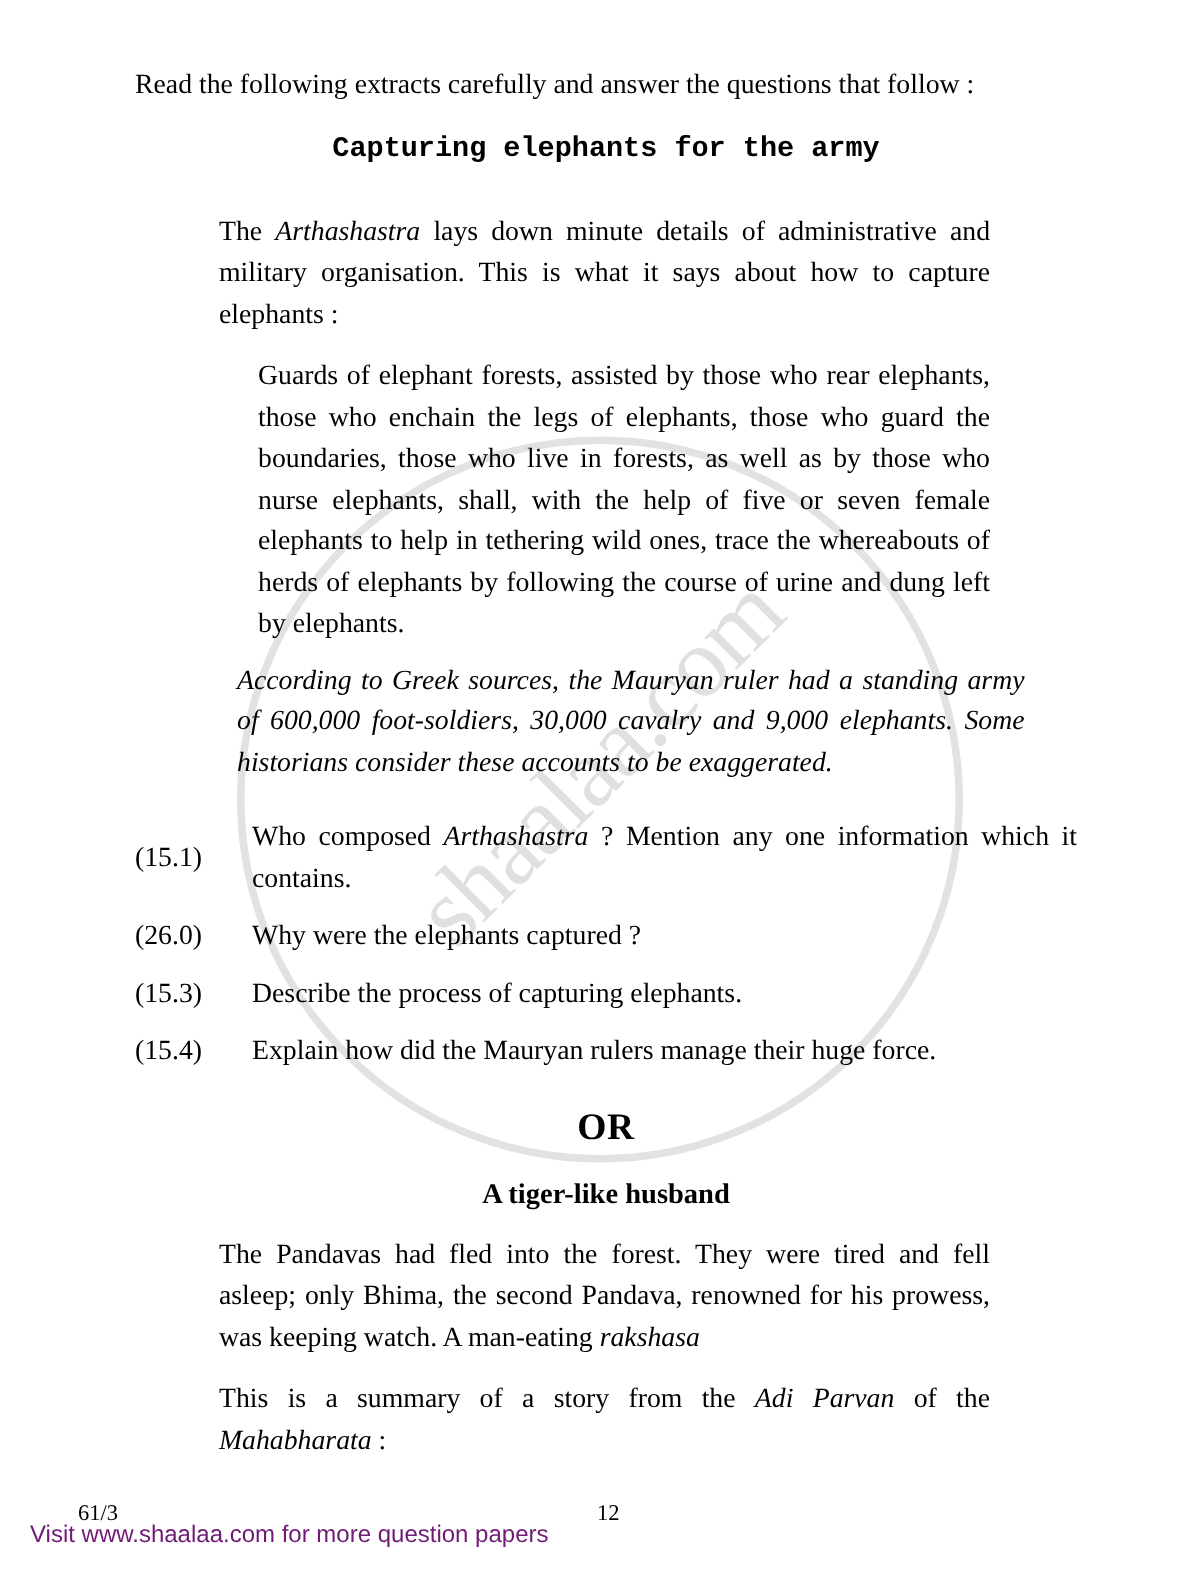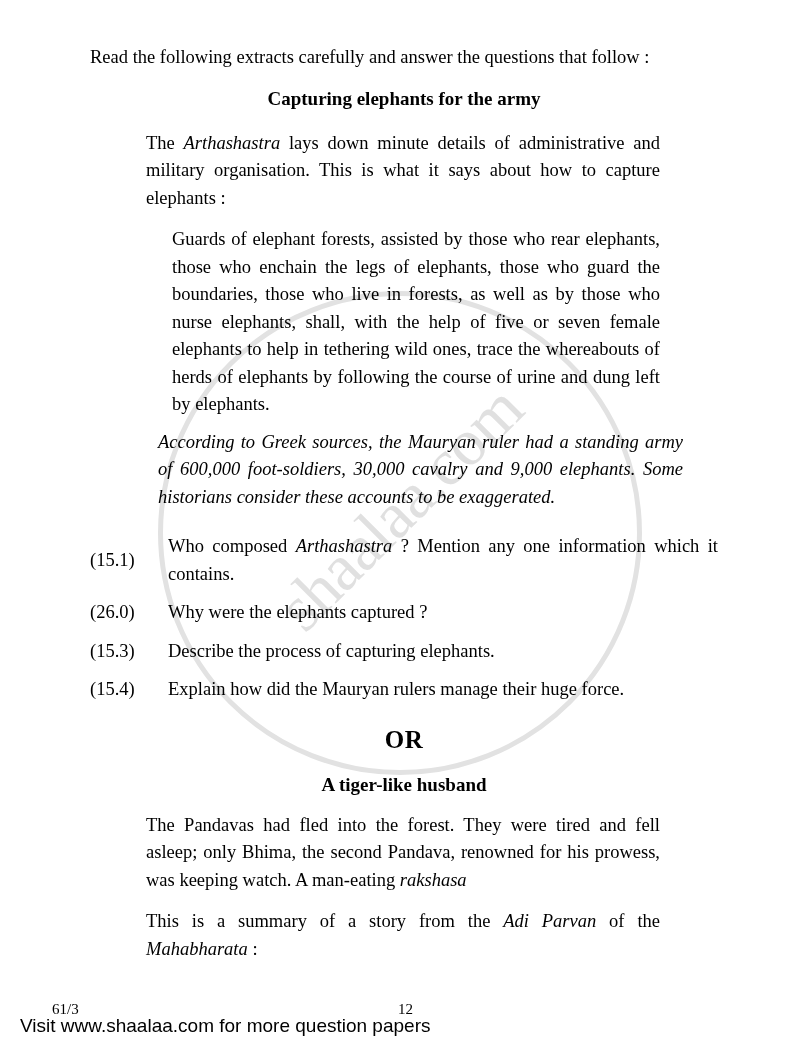--- a/index.html
+++ b/index.html
@@ -71,21 +71,22 @@
 
   .intro {
     text-align: justify;
     margin-bottom: 16px;
   }
 
   .section-title {
     text-align: center;
     font-weight: bold;
     font-size: 19px;
-    margin: 0 0 20px 0;
+    margin: 0 0 32px 0;
+    font-family: Liberation Mono, monospace;
   }
 
   .indent-1 {
     margin-left: 56px;
     width: 514px;
     text-align: justify;
     margin-bottom: 14px;
   }
 
   .indent-2 {
@@ -155,22 +156,22 @@
     top: 1001px;
     font-size: 15px;
     font-family: Liberation Serif, serif;
     z-index: 3;
   }
   .footer-banner {
     position: absolute;
     left: 20px;
     top: 1015px;
     font-family: "Liberation Sans", "DejaVu Sans", sans-serif;
-    font-size: 19px;
-    color: #000000;
+    font-size: 16px;
+    color: #701a75;
     white-space: nowrap;
     z-index: 4;
   }
 </style>
 </head>
 <body>
 
 <div id="watermark">
   <div class="wm-circle"></div>
   <div class="wm-text">shaalaa.com</div>

